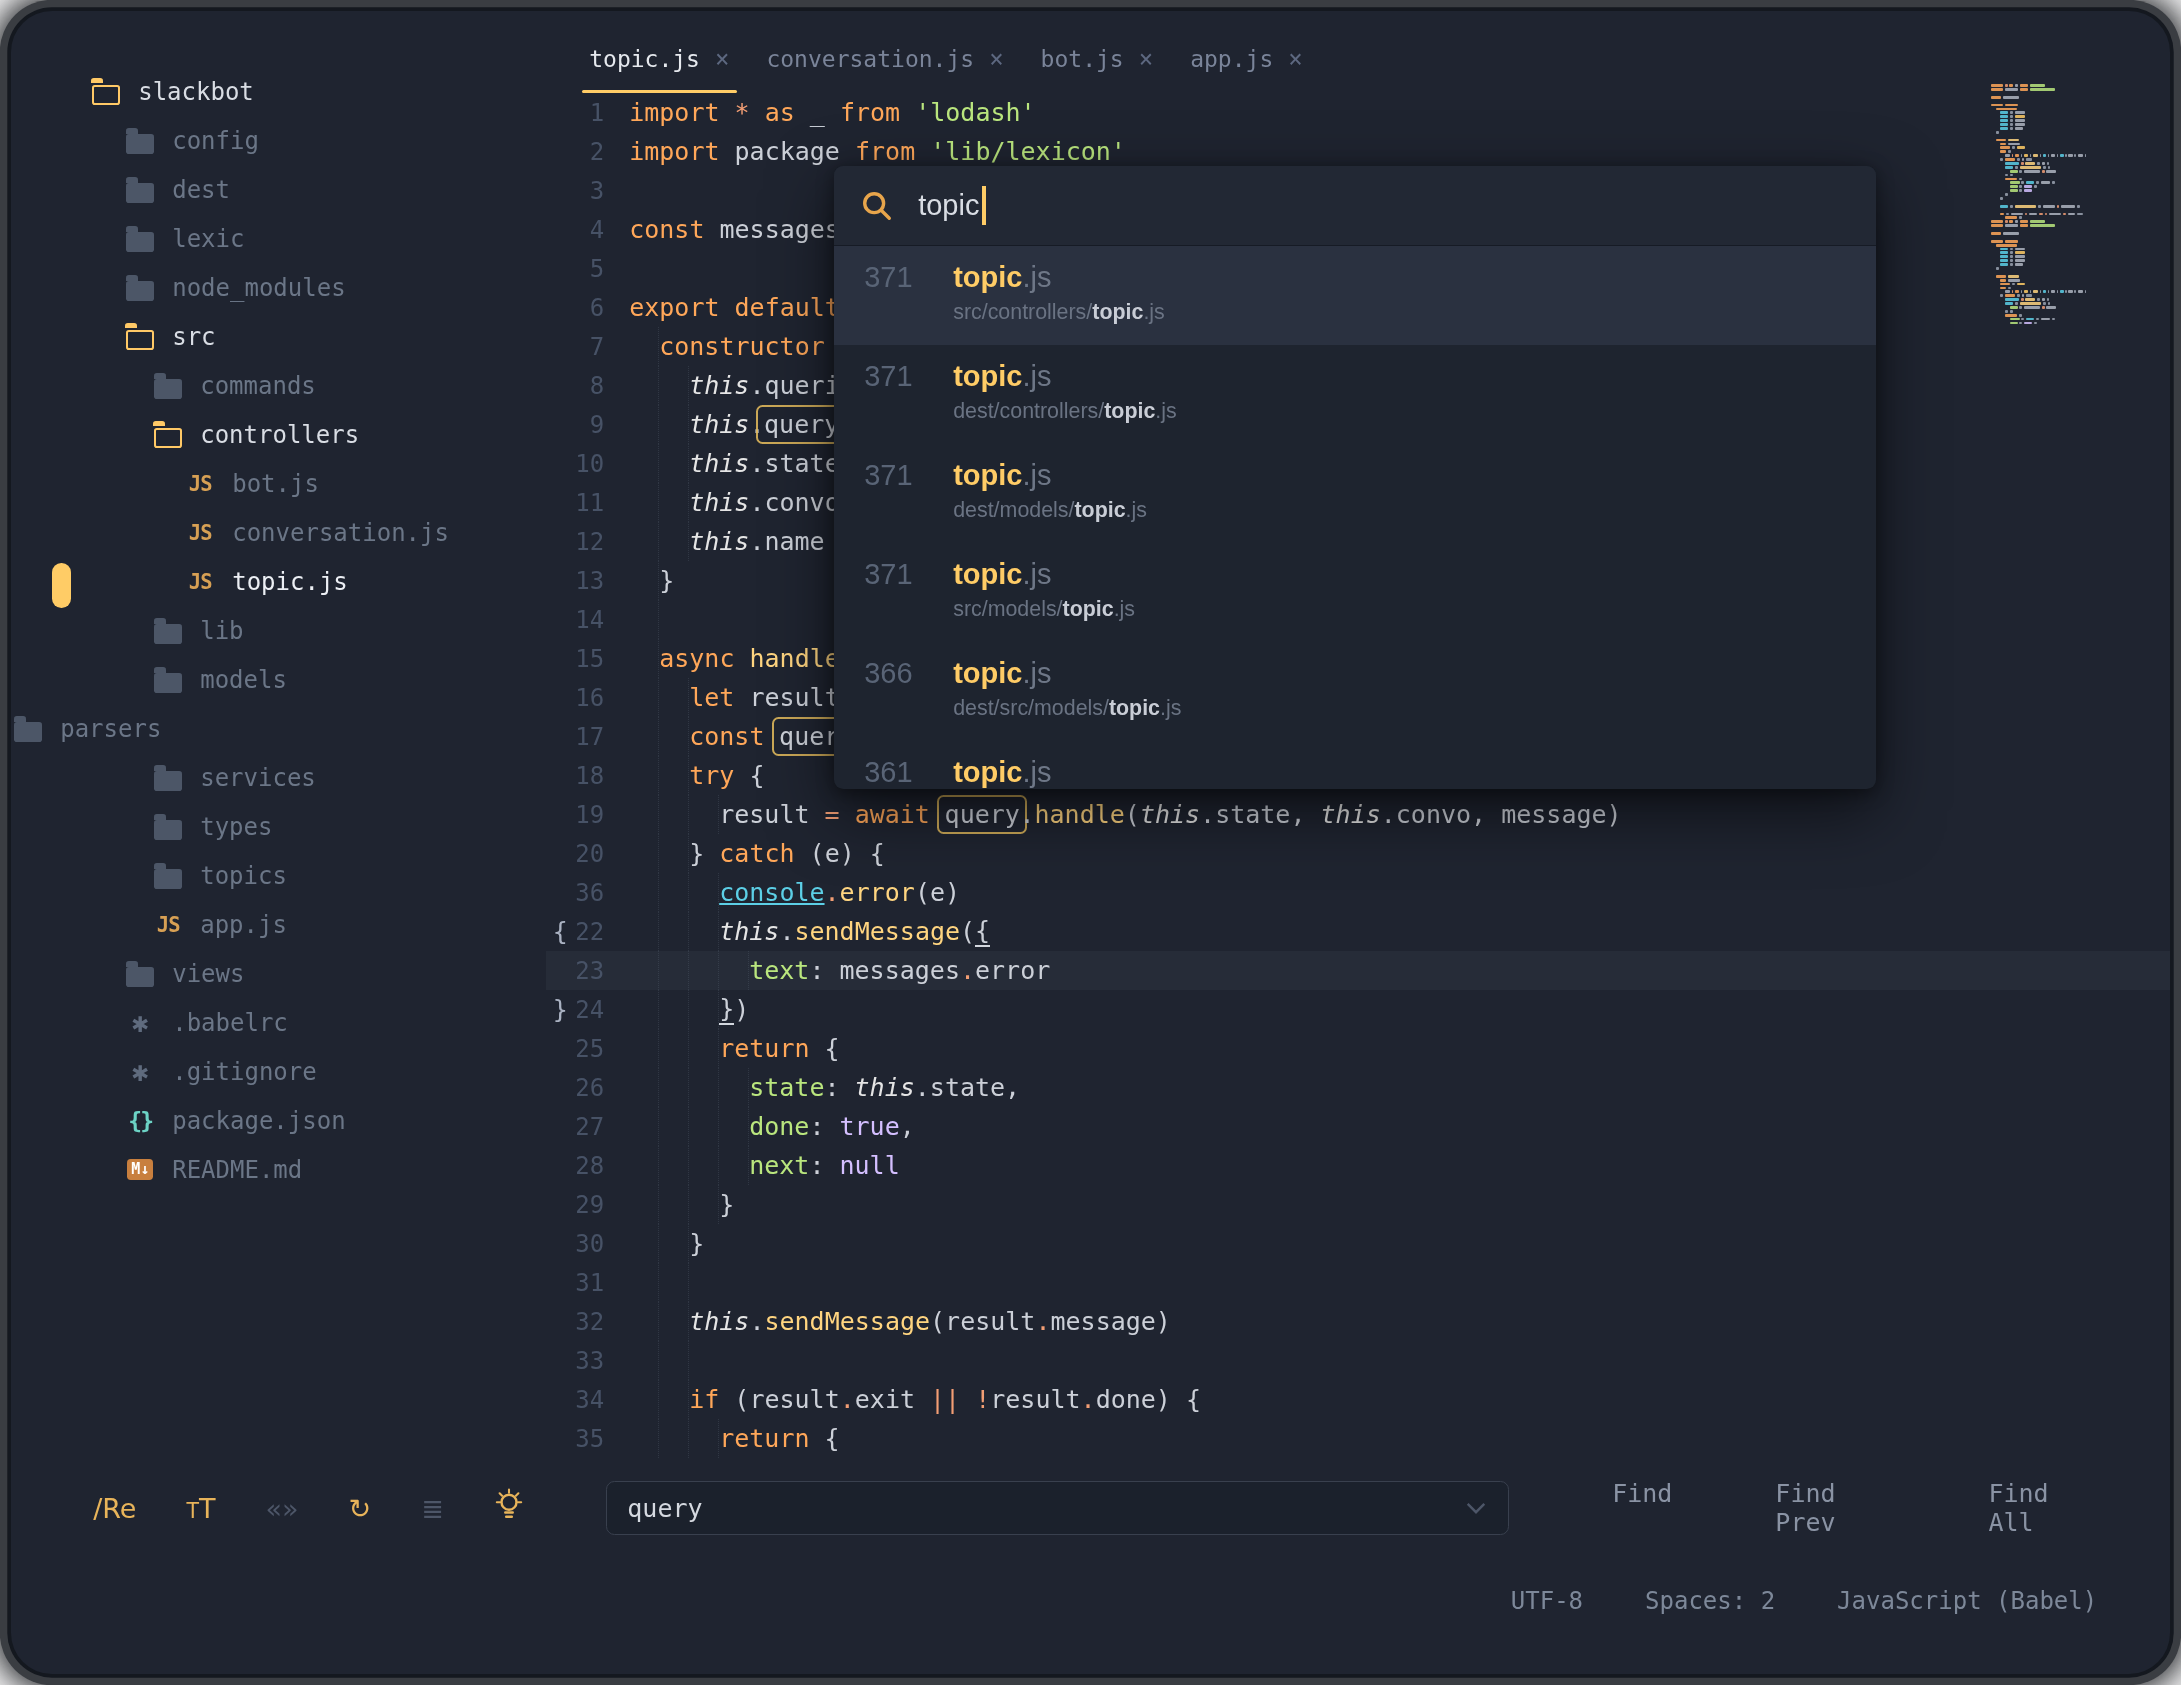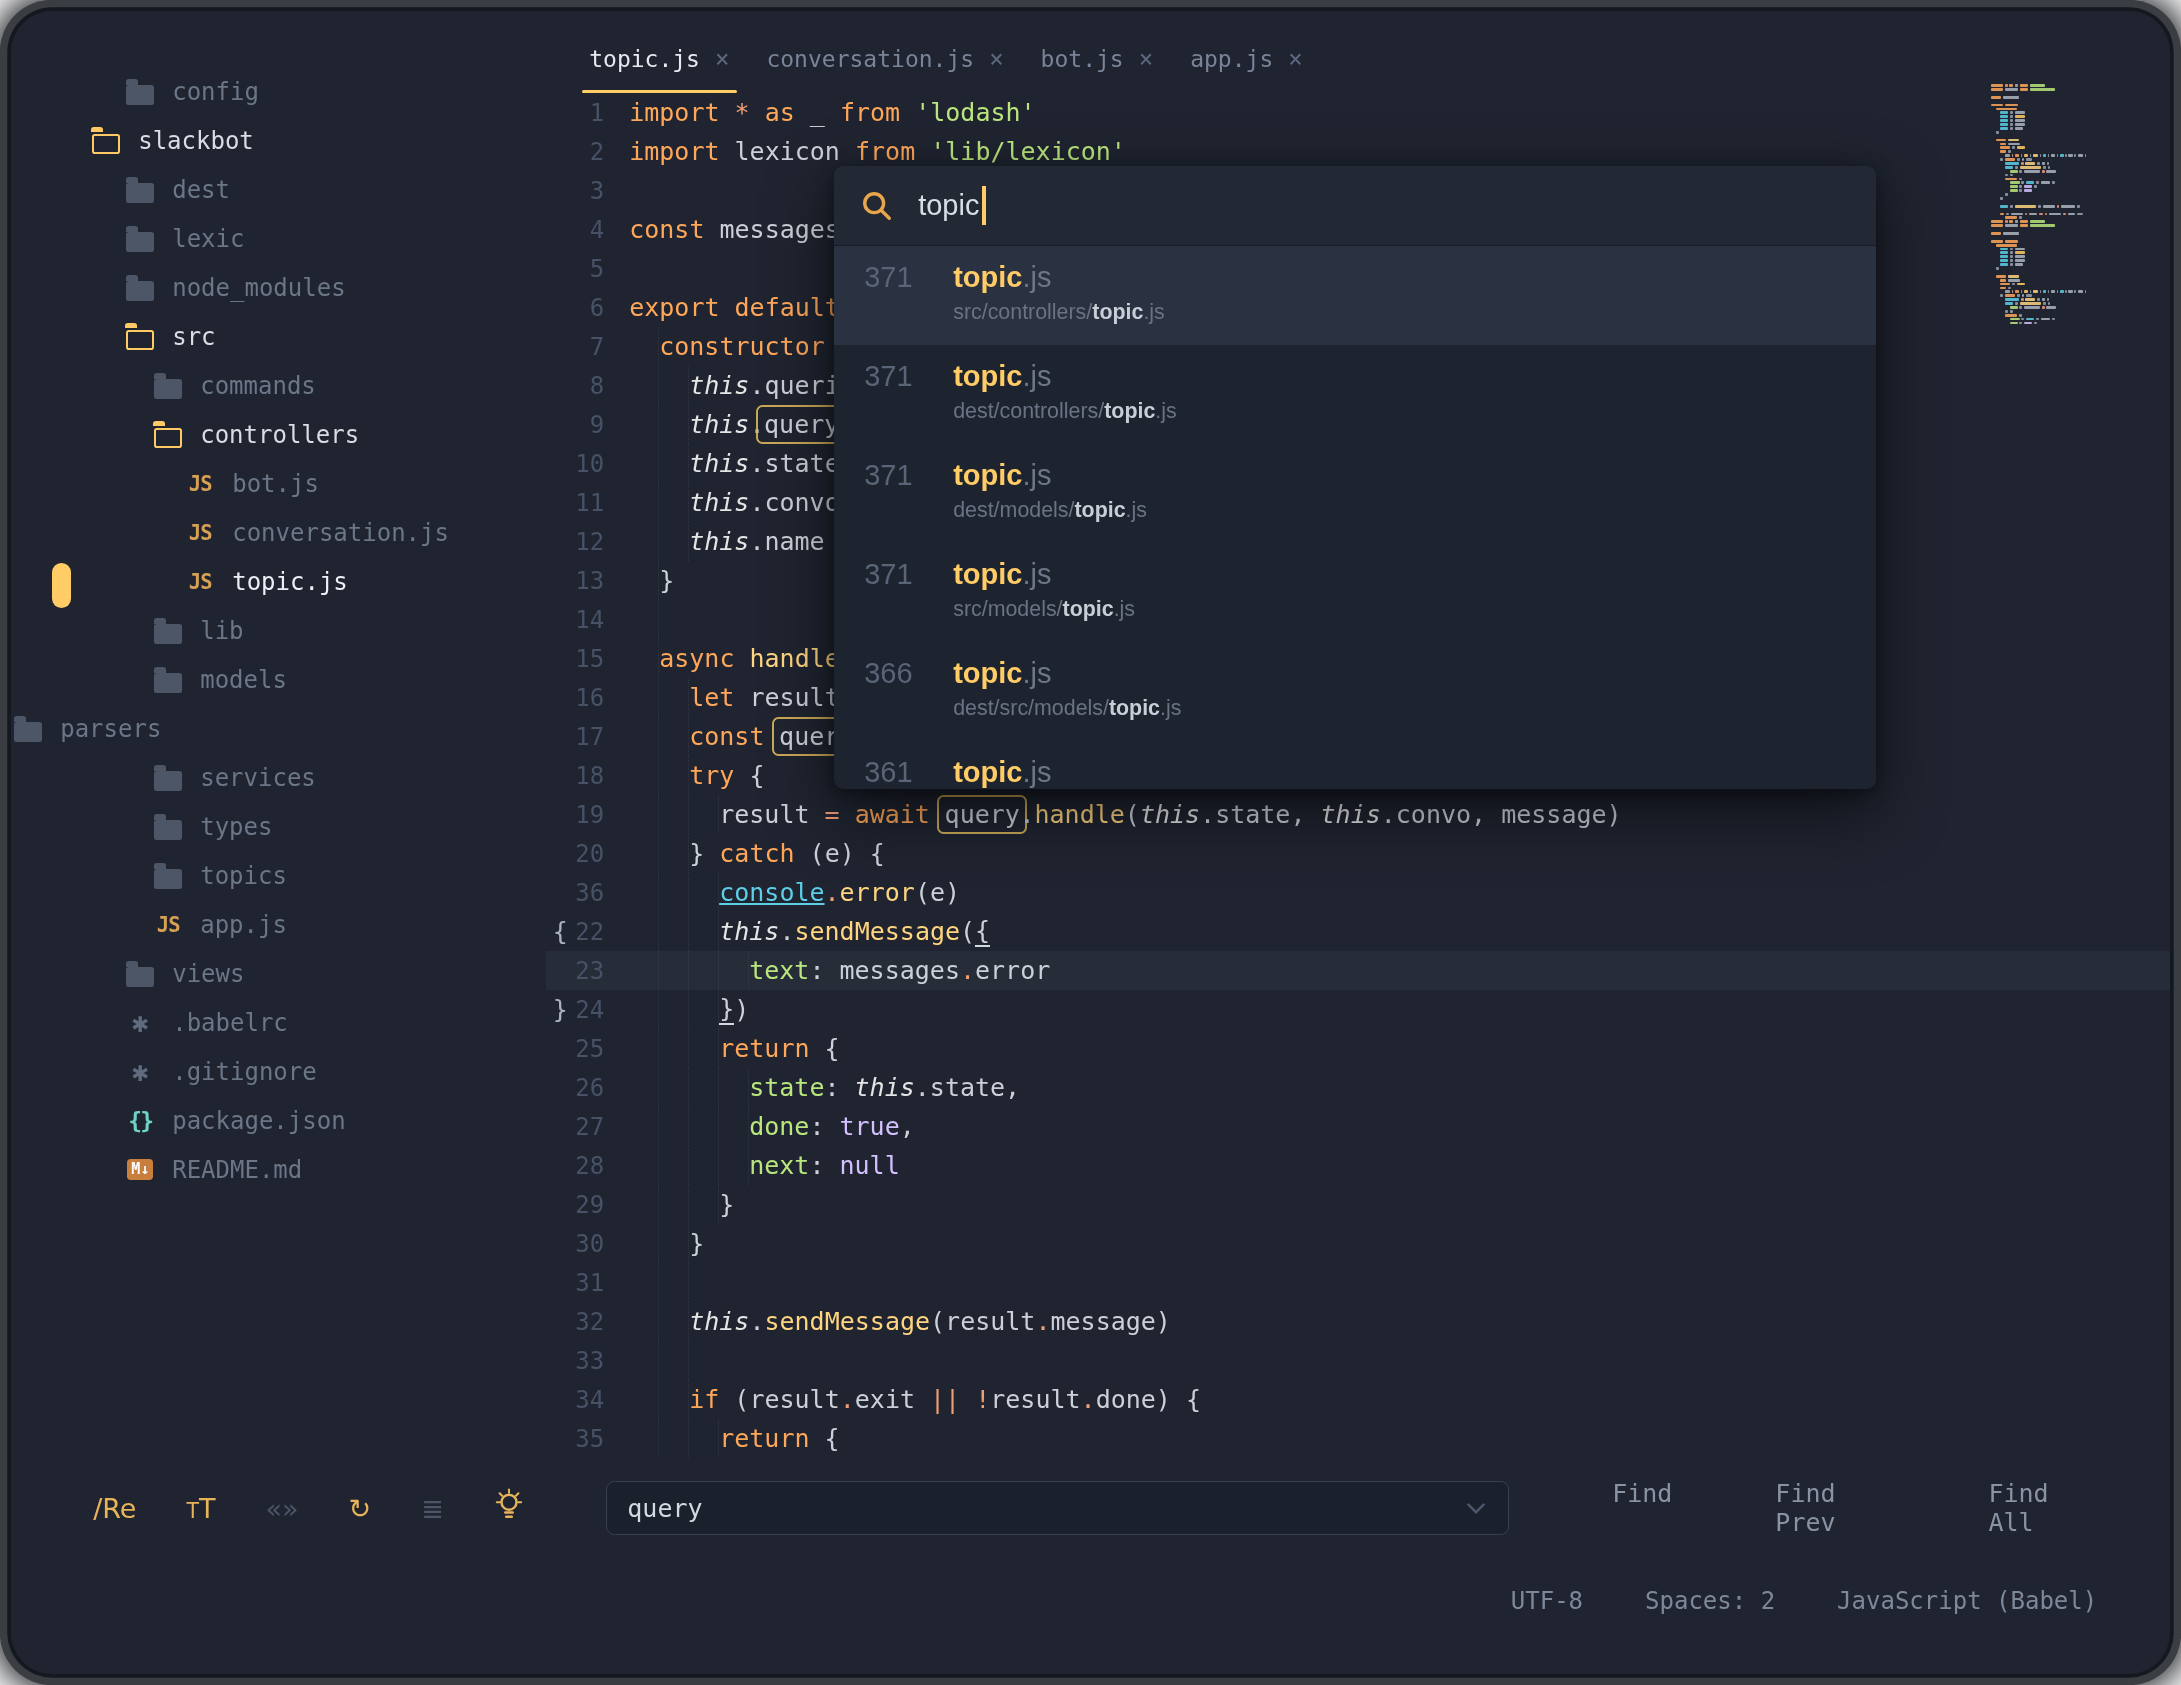--- a/index.html
+++ b/index.html
@@ -88,31 +88,31 @@
   .statusbar .sleft{display:flex;align-items:center;}
   .statusbar .sleft span.txt{margin-left:18.6px;}
   .sright{margin-left:auto;display:flex;}
   .sitem{margin-left:62px;}
 </style>
 </head>
 <body>
 
 <div class="frame">
   <aside class="sidebar" id="sidebar">
+      <div class="side-row bright" style="padding-left: 78px;">
+        <span class="ic">
+          <span class="icon-folder-open"></span>
+        </span>
+        <span class="lbl">slackbot</span>
+      </div>
       <div class="side-row" style="padding-left: 112px;">
         <span class="ic">
           <span class="icon-folder"></span>
         </span>
         <span class="lbl">config</span>
-      </div>
-      <div class="side-row bright" style="padding-left: 78px;">
-        <span class="ic">
-          <span class="icon-folder-open"></span>
-        </span>
-        <span class="lbl">slackbot</span>
       </div>
       <div class="side-row" style="padding-left: 112px;">
         <span class="ic">
           <span class="icon-folder"></span>
         </span>
         <span class="lbl">dest</span>
       </div>
       <div class="side-row" style="padding-left: 112px;">
         <span class="ic">
           <span class="icon-folder"></span>
@@ -250,21 +250,21 @@
         <span class="close">×</span>
       </div>
       <div class="tab">
         <span class="label">app.js</span>
         <span class="close">×</span>
       </div>
     </div>
 
   <div class="editor" id="code">
       <div class="line"><div class="gutter"><span class="num">1</span></div><div class="ltext"><span class="tok-kw">import</span><span class="tok-op"> *</span><span class="tok-kw"> as</span><span class="tok-var"> _</span><span class="tok-kw"> from</span><span class="tok-str"> 'lodash'</span></div></div>
-      <div class="line"><div class="gutter"><span class="num">2</span></div><div class="ltext"><span class="tok-kw">import</span><span class="tok-var"> lexicon</span><span class="tok-kw"> from</span><span class="tok-str"> 'lib/lexicon'</span></div></div>
+      <div class="line"><div class="gutter"><span class="num">2</span></div><div class="ltext"><span class="tok-kw">import</span><span class="tok-var"> package</span><span class="tok-kw"> from</span><span class="tok-str"> 'lib/lexicon'</span></div></div>
       <div class="line"><div class="gutter"><span class="num">3</span></div><div class="ltext"></div></div>
       <div class="line"><div class="gutter"><span class="num">4</span></div><div class="ltext"><span class="tok-kw">const</span><span class="tok-var"> messages</span></div></div>
       <div class="line"><div class="gutter"><span class="num">5</span></div><div class="ltext"></div></div>
       <div class="line"><div class="gutter"><span class="num">6</span></div><div class="ltext"><span class="tok-kw">export</span><span class="tok-kw"> default</span></div></div>
       <div class="line"><div class="gutter"><span class="num">7</span></div><div class="ltext"><span class="ind"></span><span class="tok-kw">constructor</span></div></div>
       <div class="line"><div class="gutter"><span class="num">8</span></div><div class="ltext"><span class="ind"></span><span class="ind"></span><span class="tok-this">this</span><span class="tok-punct">.</span><span class="tok-var">queri</span></div></div>
       <div class="line"><div class="gutter"><span class="num">9</span></div><div class="ltext"><span class="ind"></span><span class="ind"></span><span class="tok-this">this</span><span class="tok-punct">.</span><span class="tok-var boxed">query</span></div></div>
       <div class="line"><div class="gutter"><span class="num">10</span></div><div class="ltext"><span class="ind"></span><span class="ind"></span><span class="tok-this">this</span><span class="tok-punct">.</span><span class="tok-var">state</span></div></div>
       <div class="line"><div class="gutter"><span class="num">11</span></div><div class="ltext"><span class="ind"></span><span class="ind"></span><span class="tok-this">this</span><span class="tok-punct">.</span><span class="tok-var">convo</span></div></div>
       <div class="line"><div class="gutter"><span class="num">12</span></div><div class="ltext"><span class="ind"></span><span class="ind"></span><span class="tok-this">this</span><span class="tok-punct">.</span><span class="tok-var">name</span></div></div>

